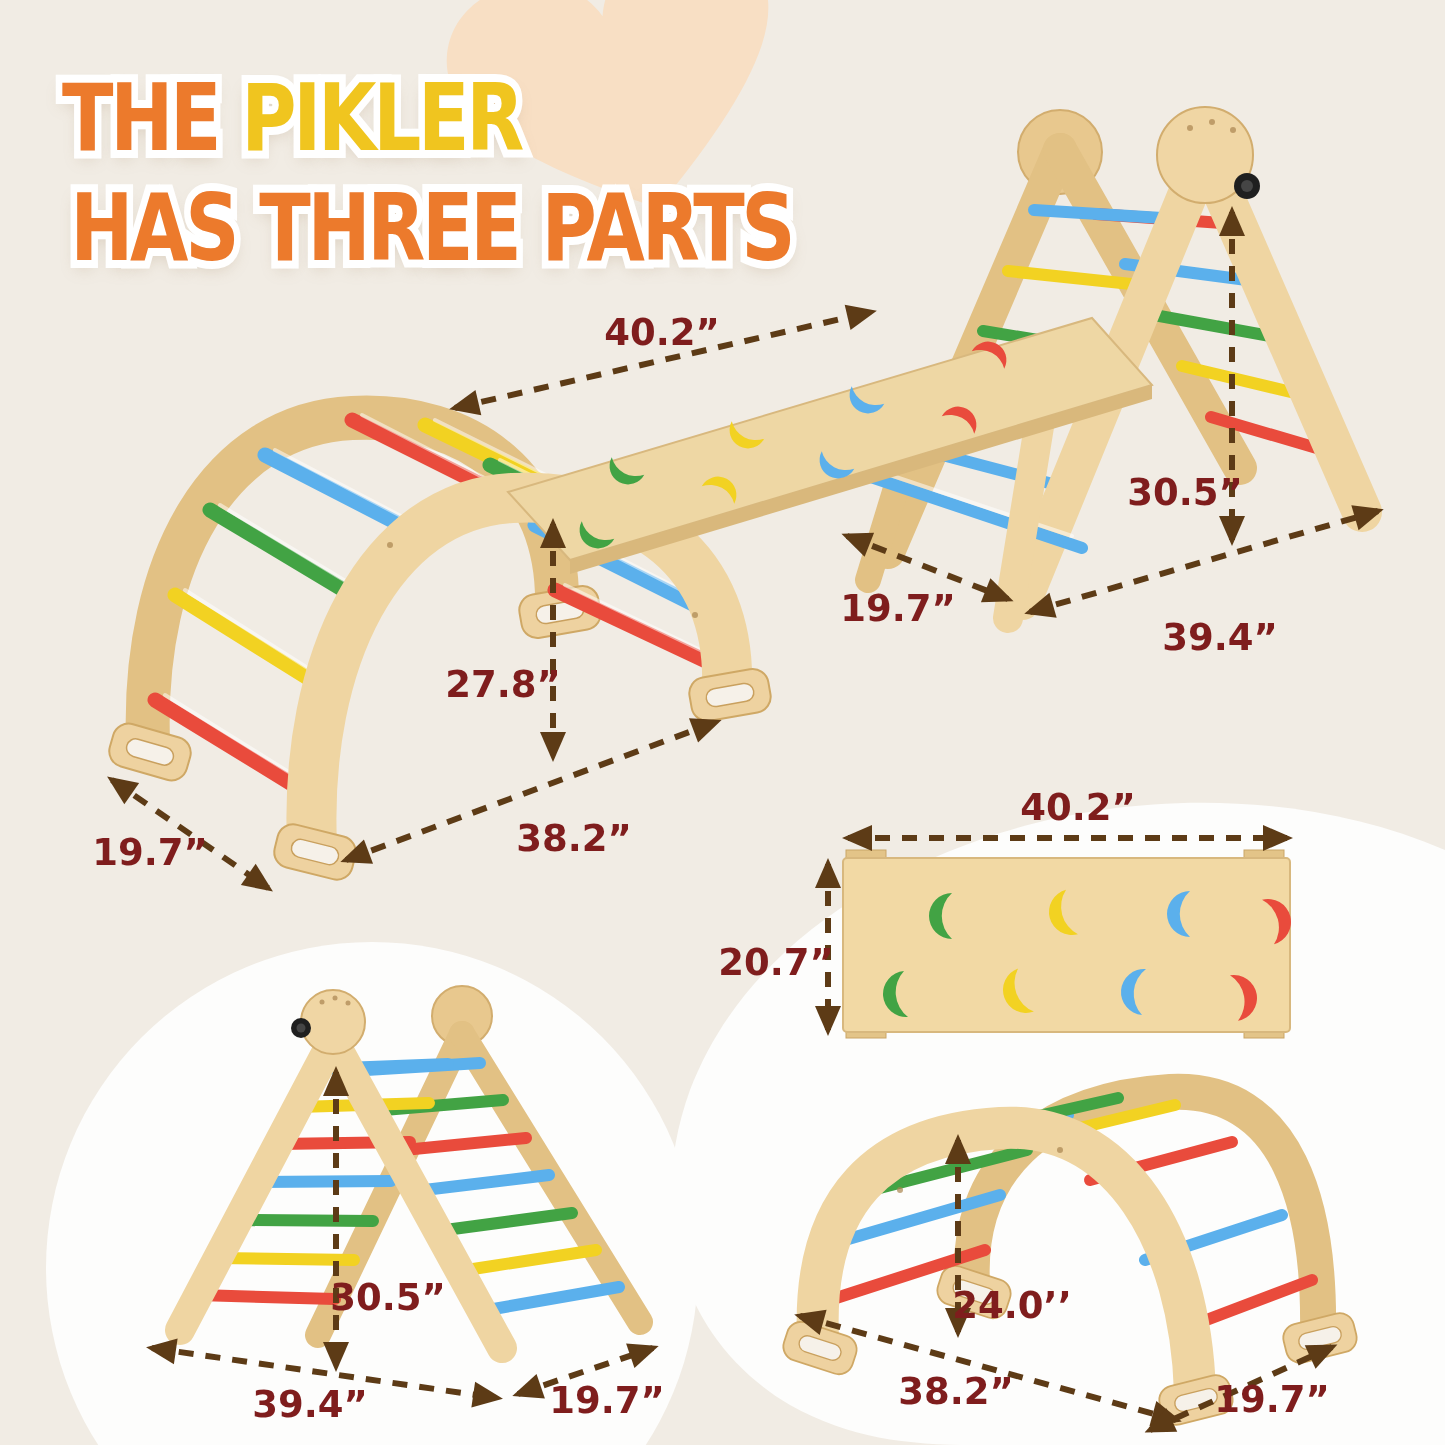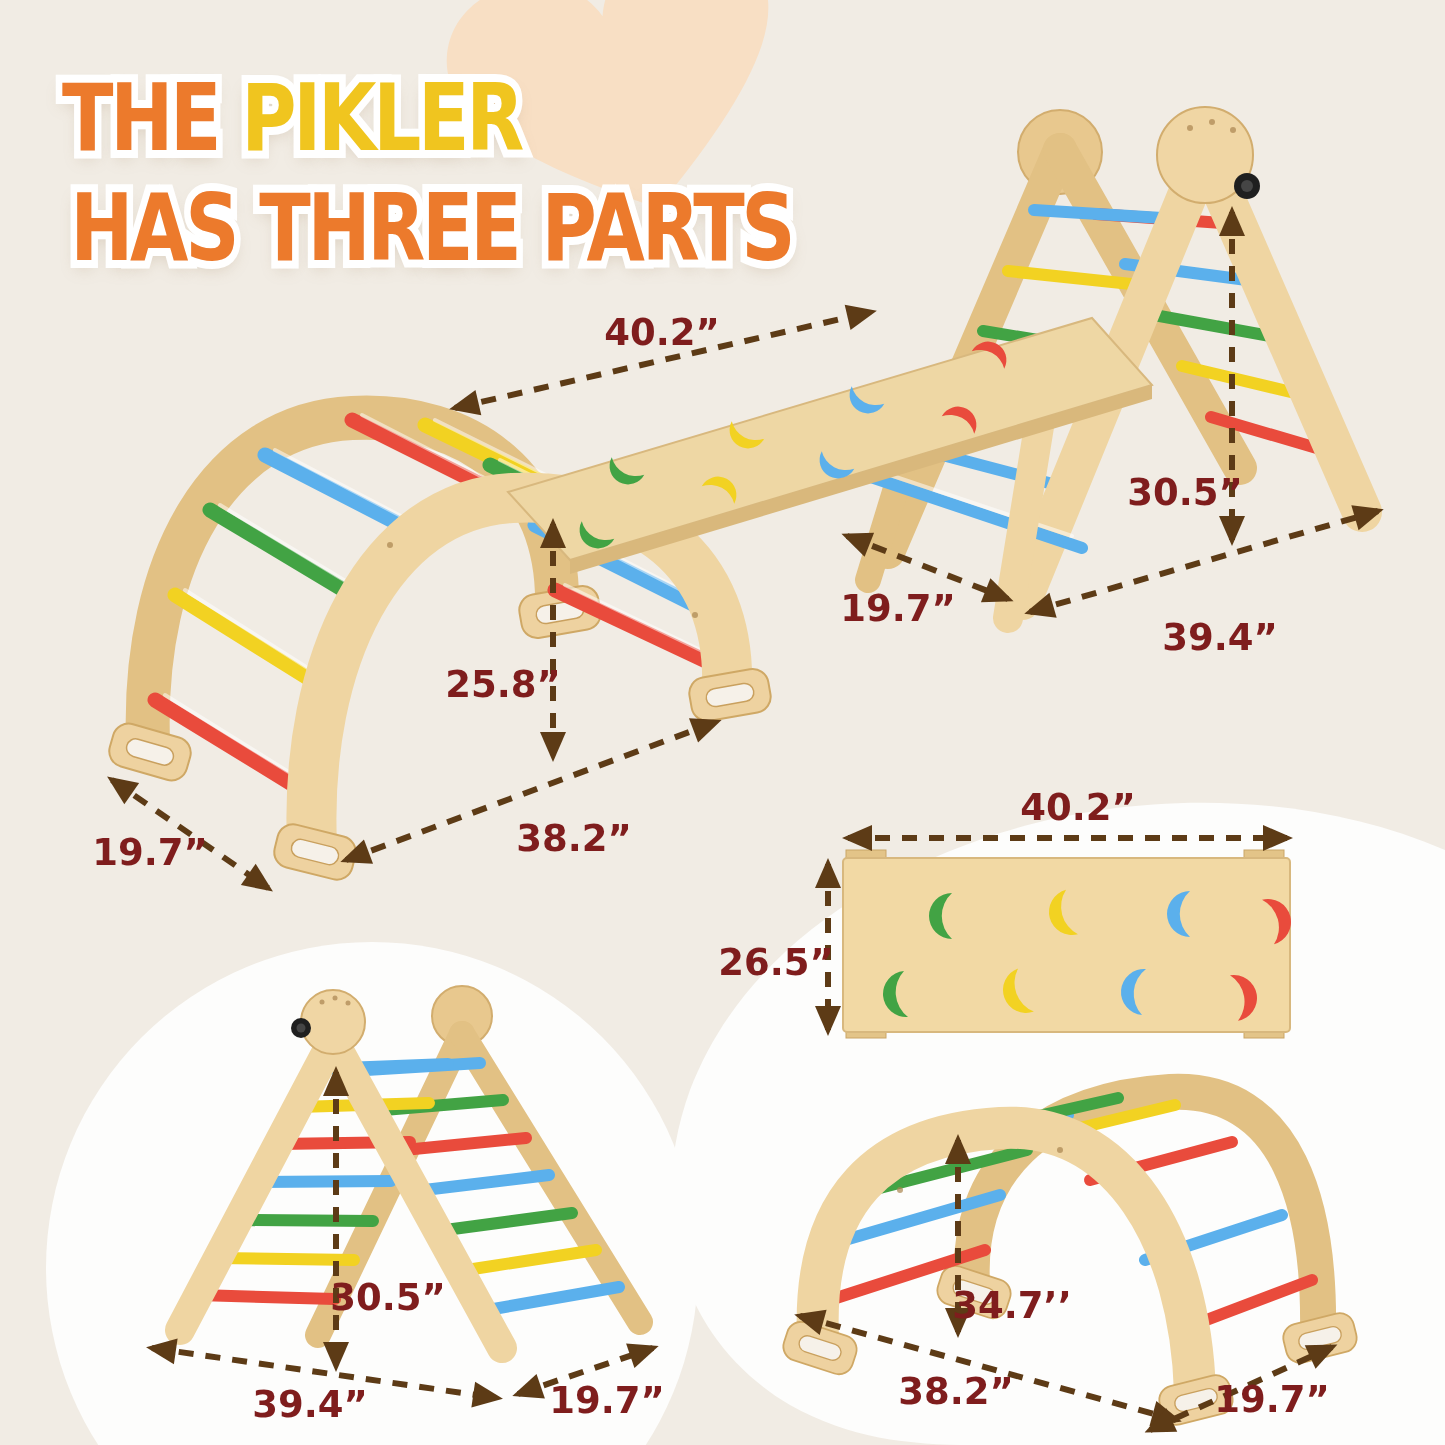--- a/index.html
+++ b/index.html
@@ -249,25 +249,25 @@
   </div>
   <div class="title">
     <div class="l1"><span class="t-the">THE</span> <span class="t-pikler">PIKLER</span></div>
     <div class="l2 t-l2">HAS THREE PARTS</div>
   </div>
 
   <div class="dim" style="left:662px;top:332px">40.2”</div>
   <div class="dim" style="left:1185px;top:492px">30.5”</div>
   <div class="dim" style="left:898px;top:608px">19.7”</div>
   <div class="dim" style="left:1220px;top:637px">39.4”</div>
-  <div class="dim" style="left:503px;top:684px">25.8”</div>
+  <div class="dim" style="left:503px;top:684px">27.8”</div>
   <div class="dim" style="left:574px;top:838px">38.2”</div>
   <div class="dim" style="left:150px;top:852px">19.7”</div>
   <div class="dim" style="left:388px;top:1297px">30.5”</div>
   <div class="dim" style="left:310px;top:1404px">39.4”</div>
   <div class="dim" style="left:607px;top:1400px">19.7”</div>
   <div class="dim" style="left:1078px;top:807px">40.2”</div>
-  <div class="dim" style="left:776px;top:962px">26.5”</div>
-  <div class="dim" style="left:1012px;top:1305px">34.7’’</div>
+  <div class="dim" style="left:776px;top:962px">20.7”</div>
+  <div class="dim" style="left:1012px;top:1305px">24.0’’</div>
   <div class="dim" style="left:956px;top:1391px">38.2”</div>
   <div class="dim" style="left:1272px;top:1399px">19.7”</div>
 
 </div>
 
 </body></html>

